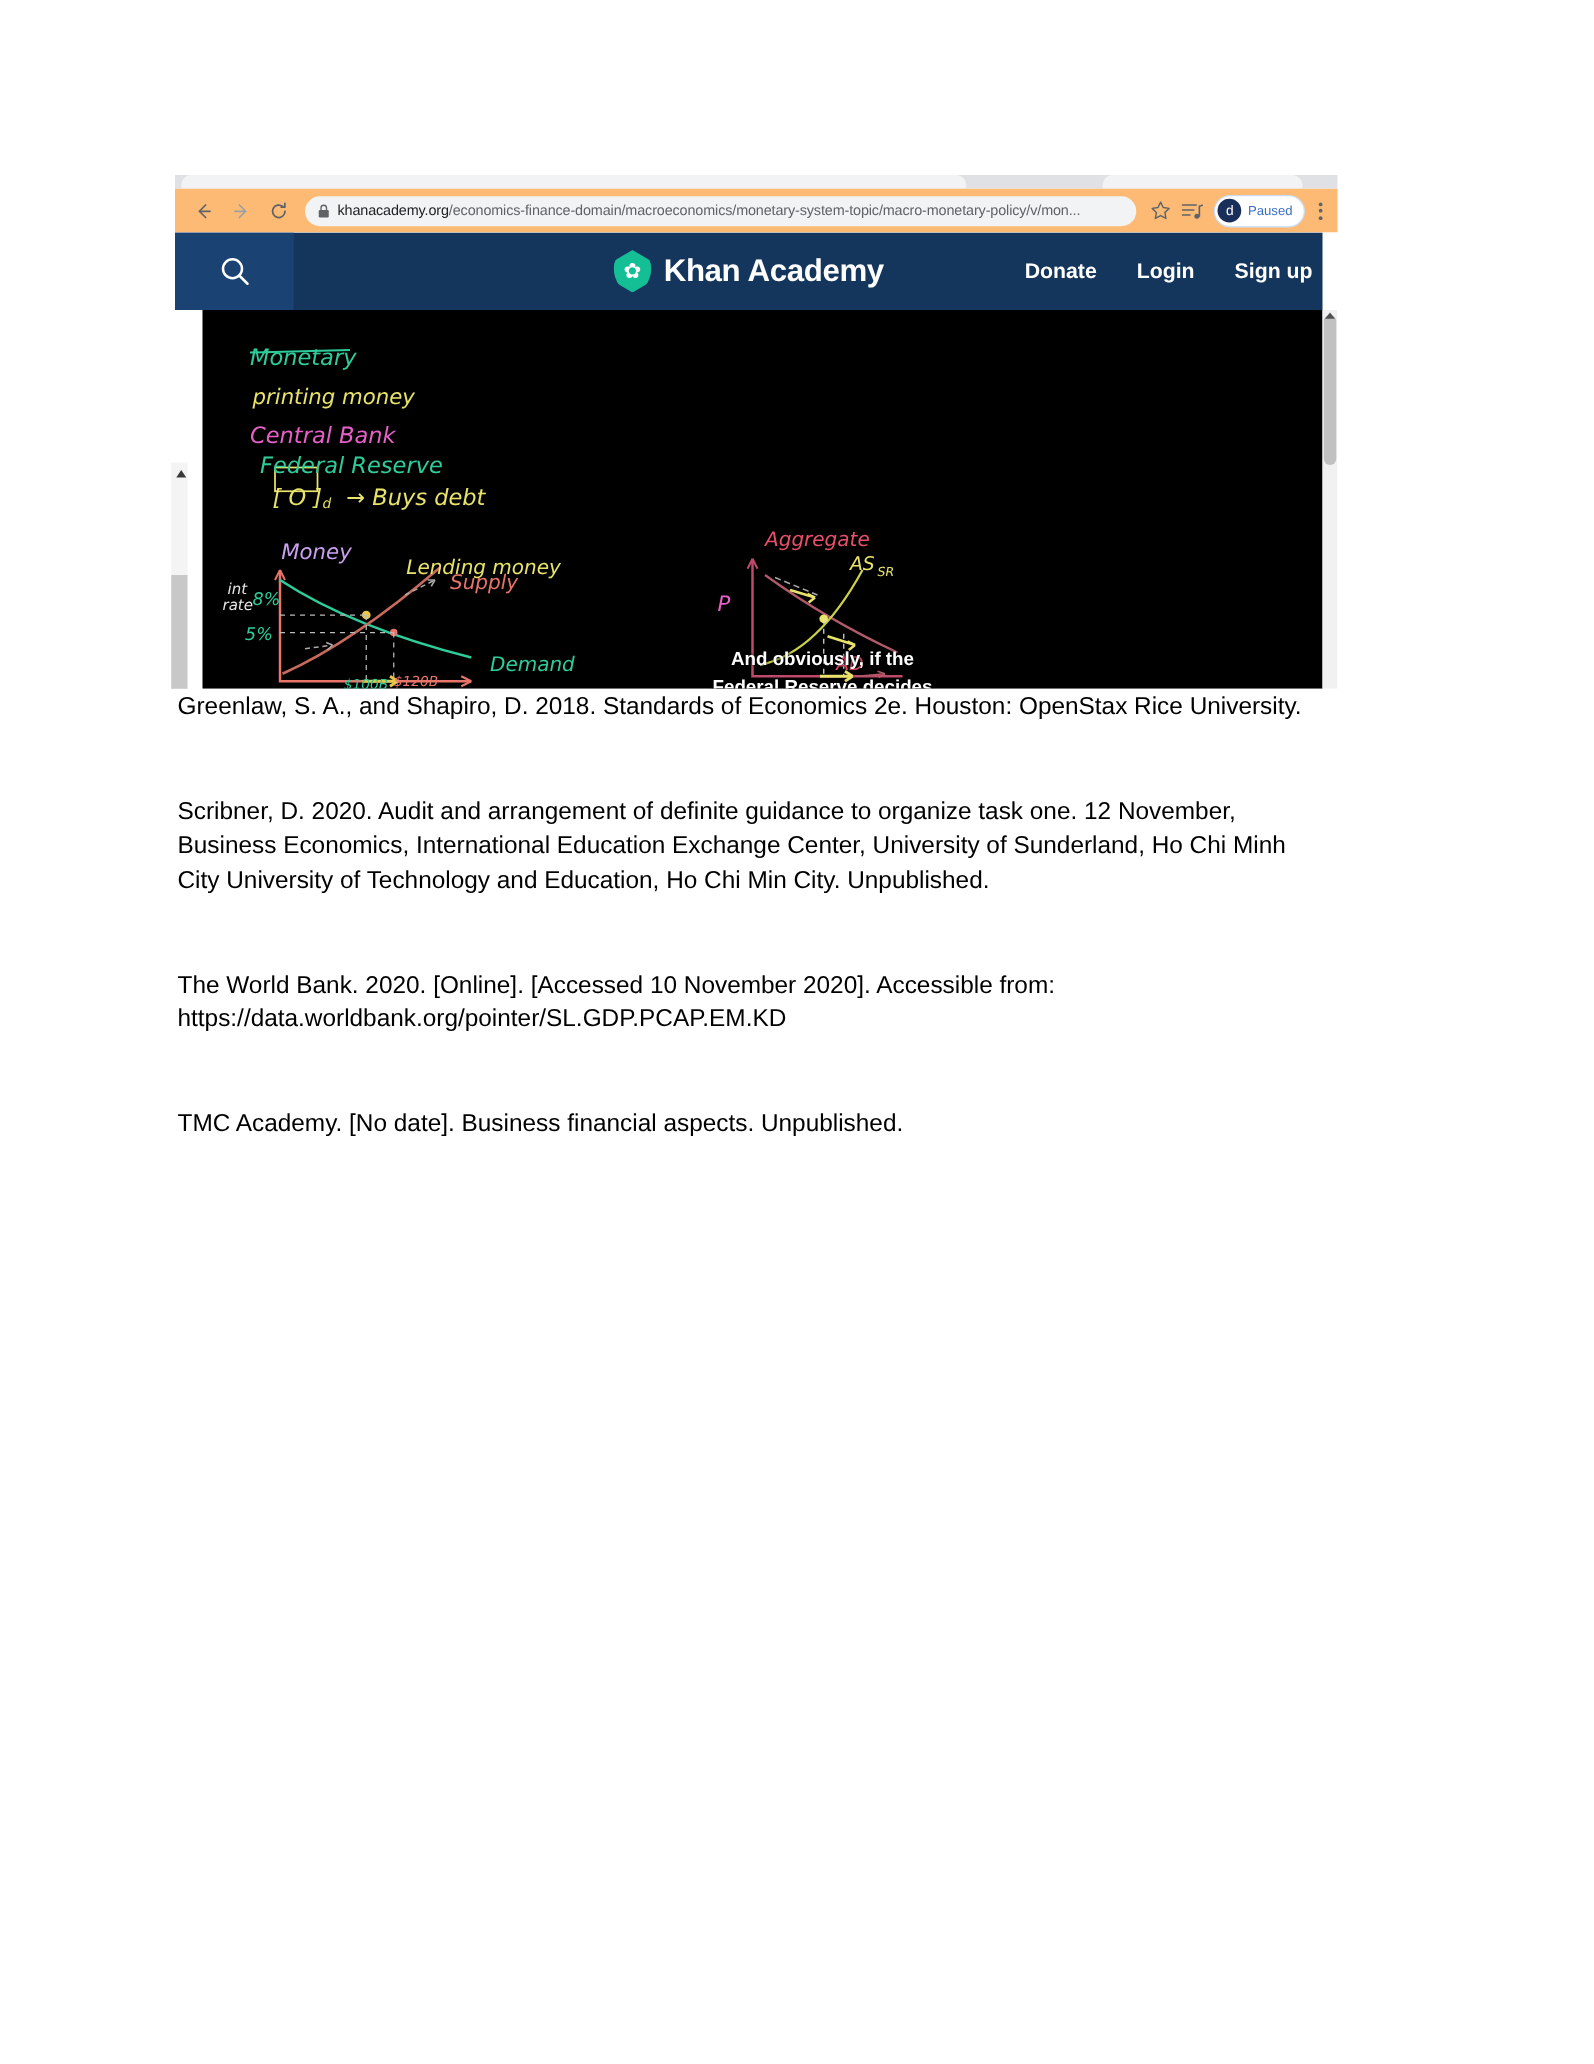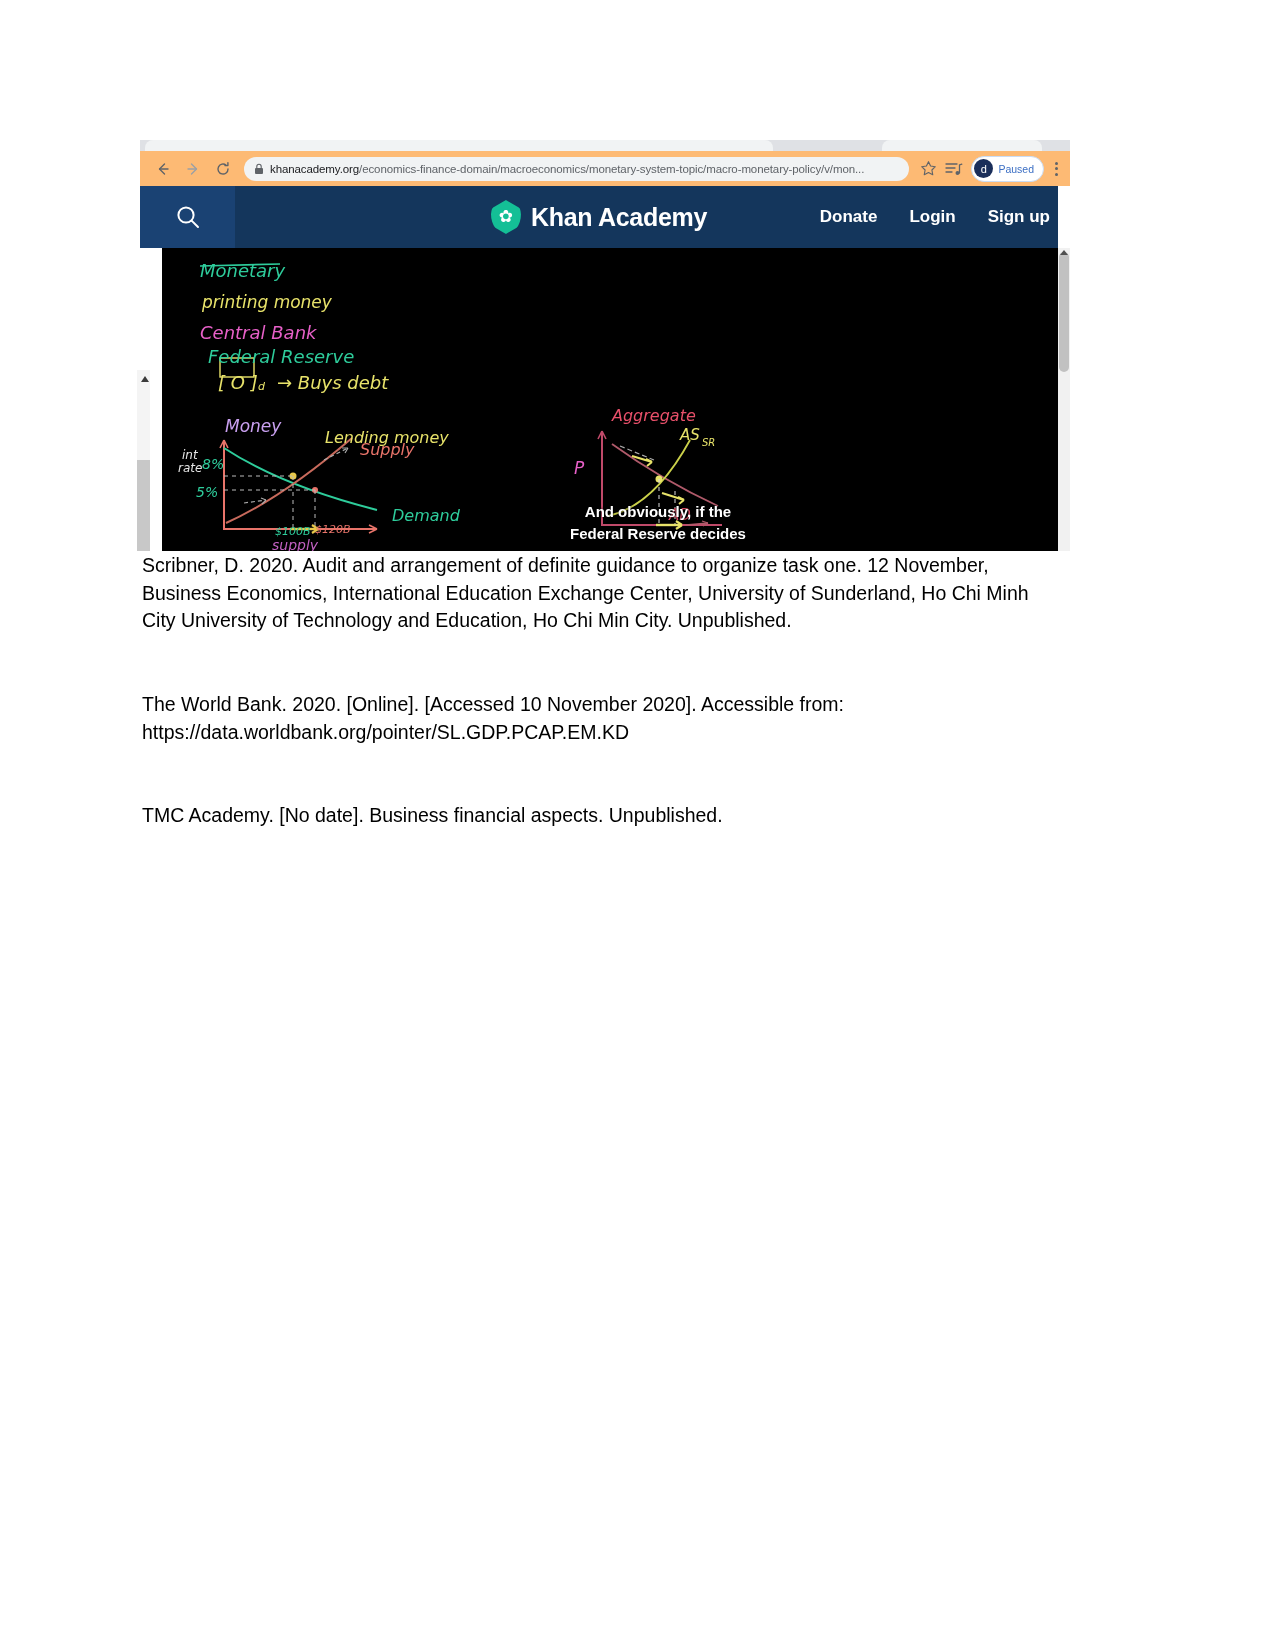--- a/index.html
+++ b/index.html
@@ -108,21 +108,21 @@
   .ka-nav{
     position:absolute;right:0;top:0;height:62px;display:flex;align-items:center;gap:32px;
     padding-right:8px;
   }
   .ka-nav a{color:#ffffff;font-size:17px;font-weight:bold;text-decoration:none;white-space:nowrap;}
 
   .video-area{
     position:absolute;left:22px;top:62px;width:896px;height:303px;
     background:#000000;overflow:hidden;
   }
-  .video-inner{position:absolute;left:0;top:0;width:896px;height:303px;}
+  .video-inner{position:absolute;left:0;top:16px;width:896px;height:303px;}
 
   .energy-chip{
     position:absolute;left:363px;top:0px;width:222px;height:60px;
     background:#000000;border:1px solid #4a4a4a;border-top:none;
     border-bottom-right-radius:8px;border-bottom-left-radius:8px;
     display:flex;align-items:center;justify-content:center;
     color:#ffffff;font-size:21px;
   }
 
   
@@ -360,18 +360,19 @@
       <div class="ka-vthumb"></div>
       <div class="ka-arrow-up"></div>
     </div>
   </div>
 
   <div class="doc-scroll"></div>
   <div class="doc-thumb"></div>
   <div class="doc-arrow"></div>
 
   <div class="doc">
+    <p class="ref">Greenlaw, S. A., and Shapiro, D. 2018. Standards of Economics 2e. Houston: OpenStax Rice University.</p>
     <p class="ref">Scribner, D. 2020. Audit and arrangement of definite guidance to organize task one. 12 November, Business Economics, International Education Exchange Center, University of Sunderland, Ho Chi Minh City University of Technology and Education, Ho Chi Min City. Unpublished.</p>
     <p class="ref">The World Bank. 2020. [Online]. [Accessed 10 November 2020]. Accessible from: https://data.worldbank.org/pointer/SL.GDP.PCAP.EM.KD</p>
     <p class="ref">TMC Academy. [No date]. Business financial aspects. Unpublished.</p>
   </div>
 
 </div>
 
 </body></html>

